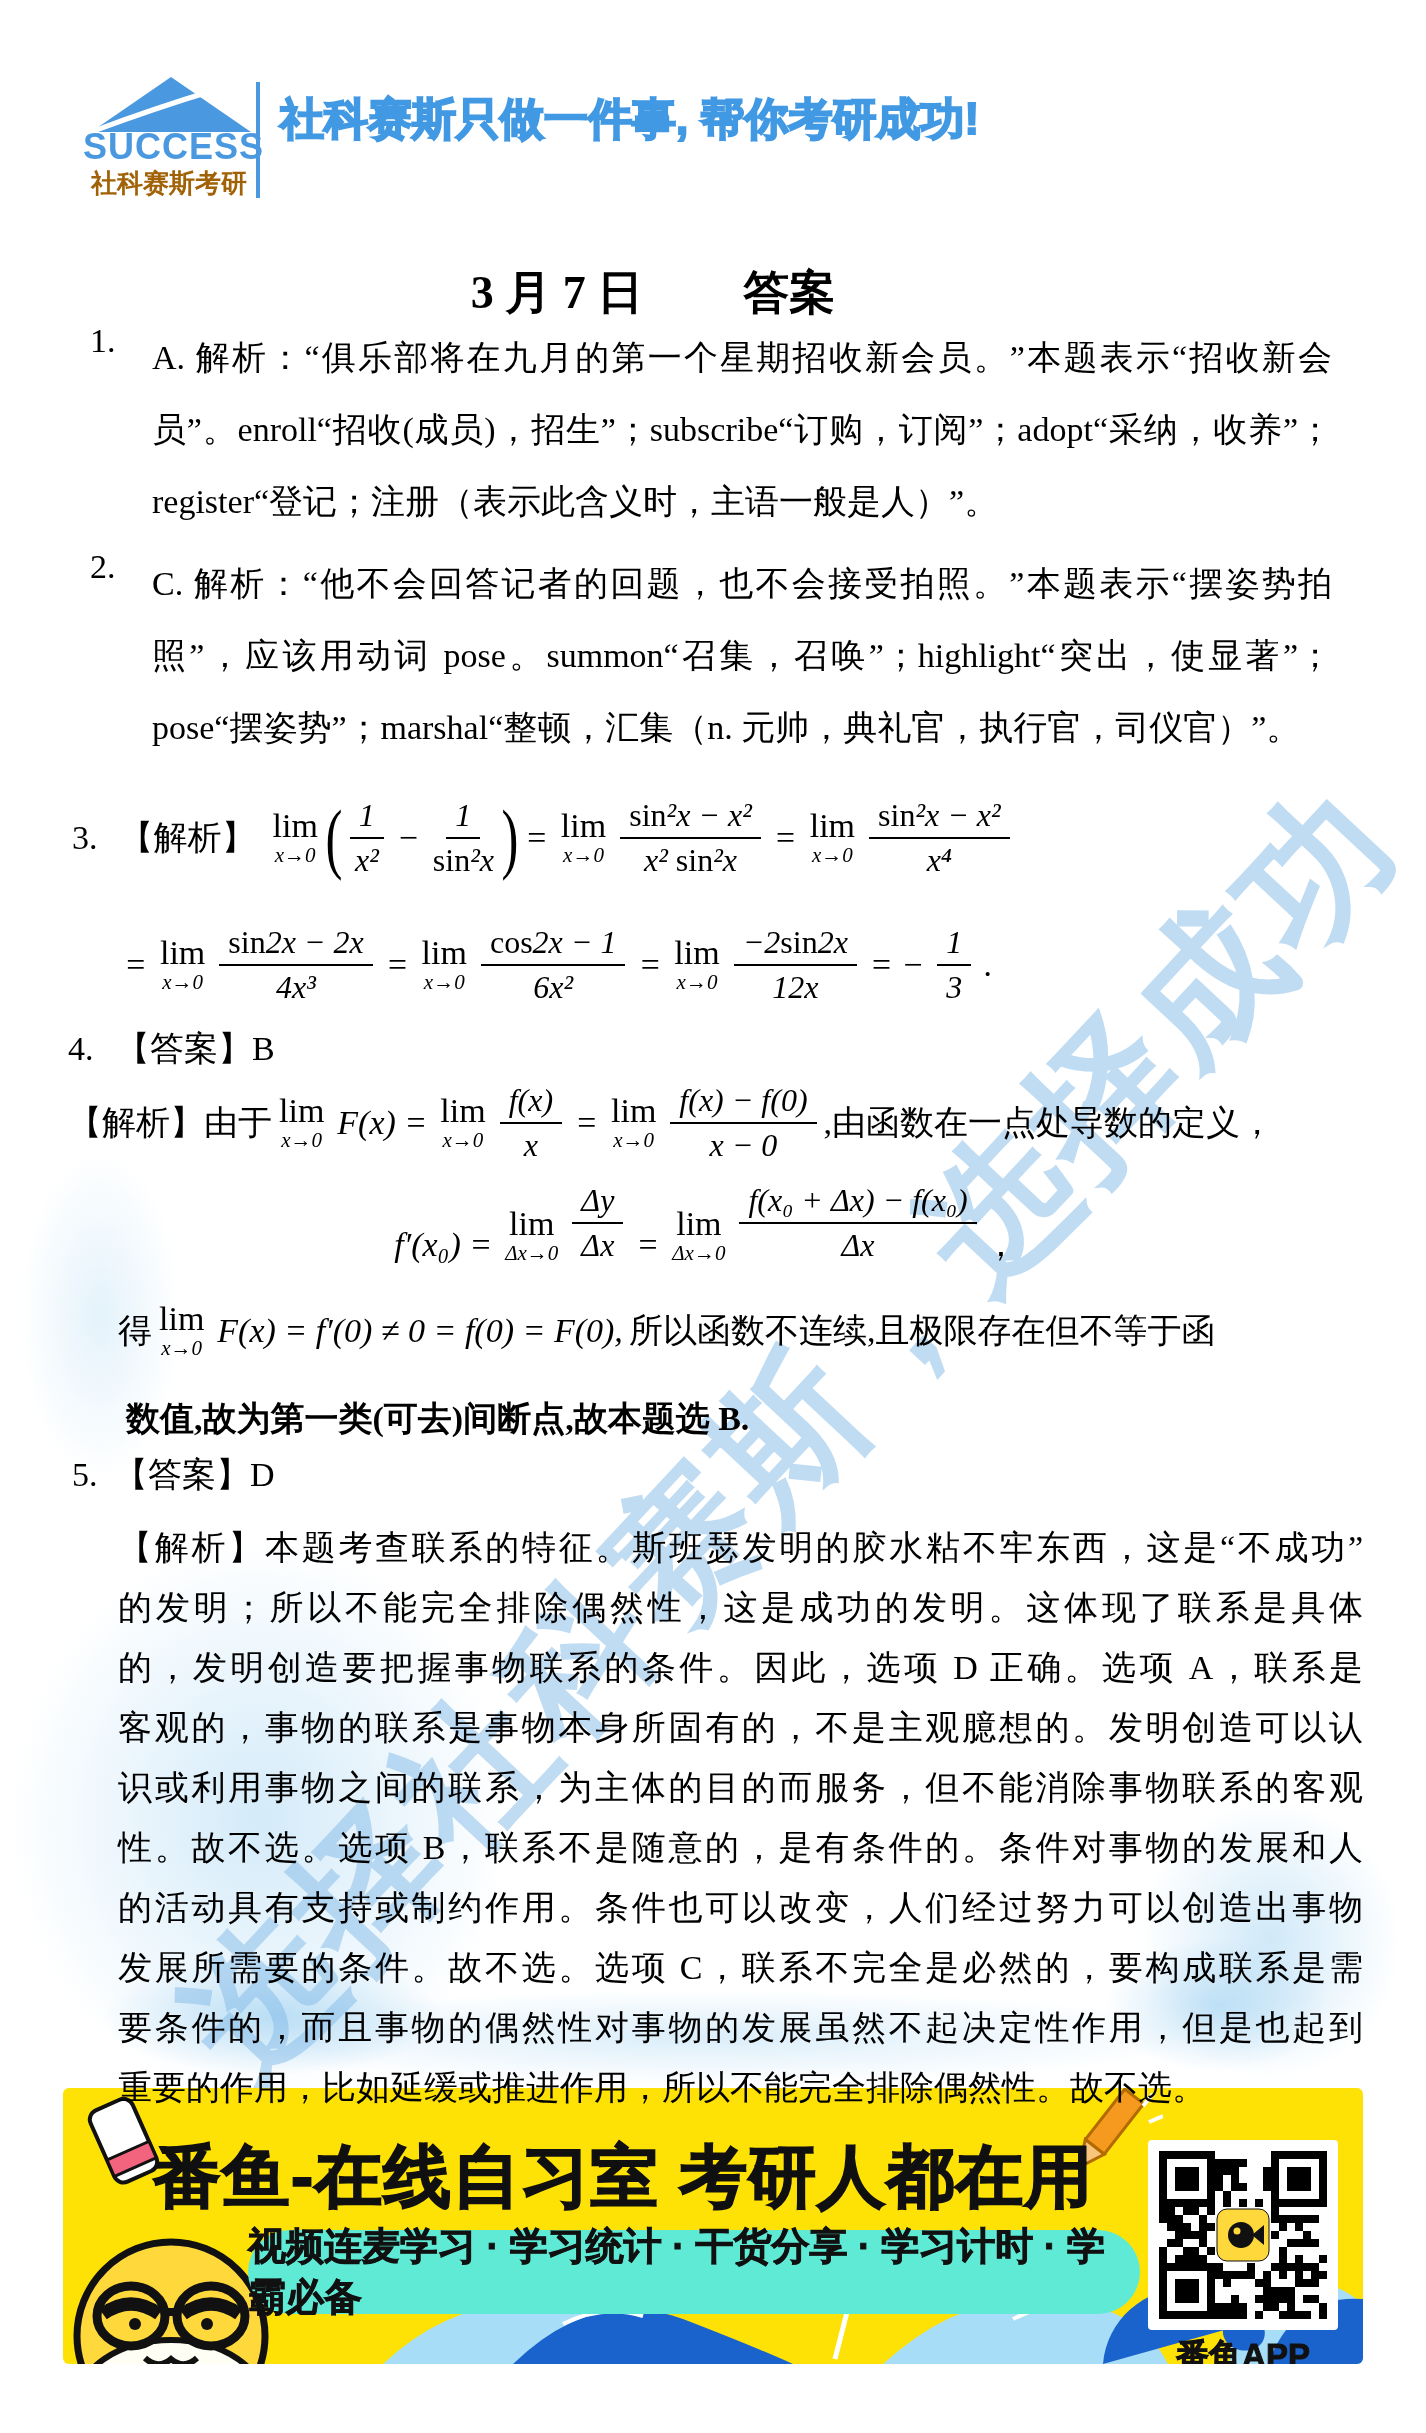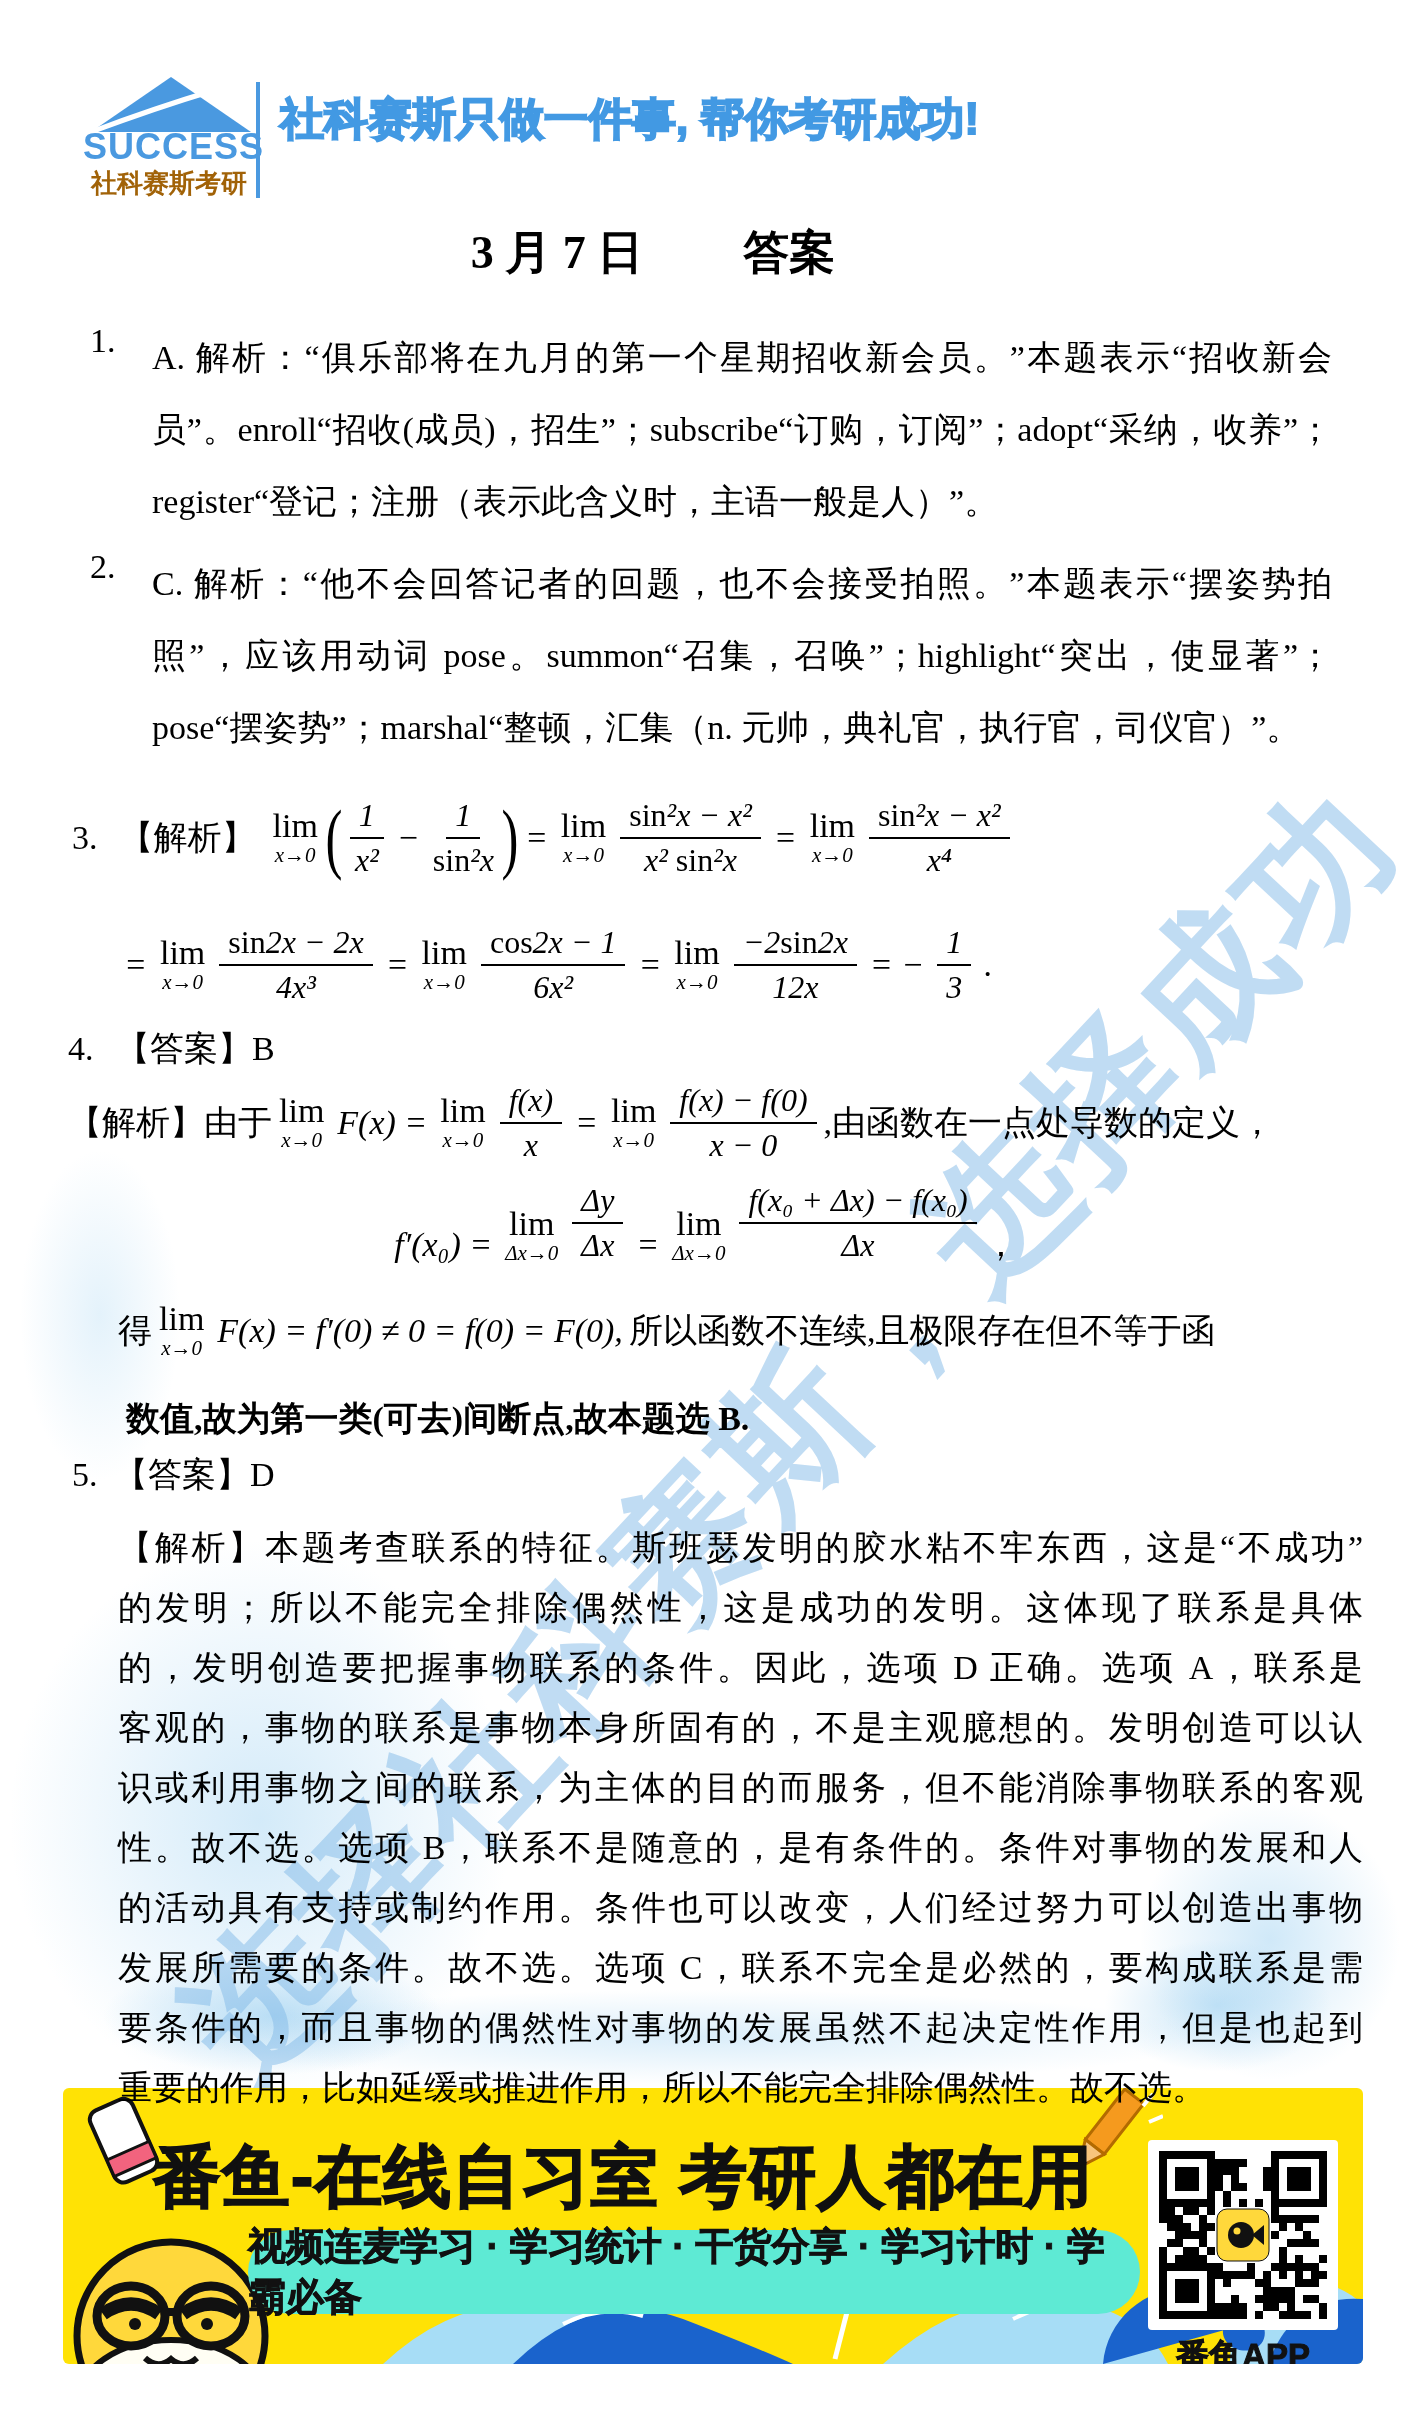--- a/index.html
+++ b/index.html
@@ -32,21 +32,21 @@
      font-family:"Liberation Sans",sans-serif;font-weight:700;font-size:26px;color:#a16207;}
   .logo-divider{position:absolute;left:256px;top:82px;width:4px;height:116px;background:#4A99E0;}
   .slogan{position:absolute;left:280px;top:90px;white-space:nowrap;
      font-family:"Liberation Sans",sans-serif;font-weight:700;font-size:44px;color:#4299E3;
      -webkit-text-stroke:2px #4299E3;}
 
   
   .doc-title{position:absolute;left:0;top:222px;width:1426px;text-align:center;
      font-size:46px;font-weight:700;}
   .doc-title .gap{display:inline-block;width:100px;}
-  .doc-title .inner{display:inline-block;margin-right:120px;}
+  .doc-title .inner{display:inline-block;margin-right:120px;margin-top:40px;}
 
   
   .item{position:absolute;z-index:3;}
   .q-num{position:absolute;top:0;font-size:34px;}
   .q-lines{font-size:34px;line-height:72px;}
   .jline{text-align:justify;text-align-last:justify;}
   .jline.last{text-align-last:left;}
 
   .ans-line{position:absolute;font-size:34px;z-index:3;}
 

